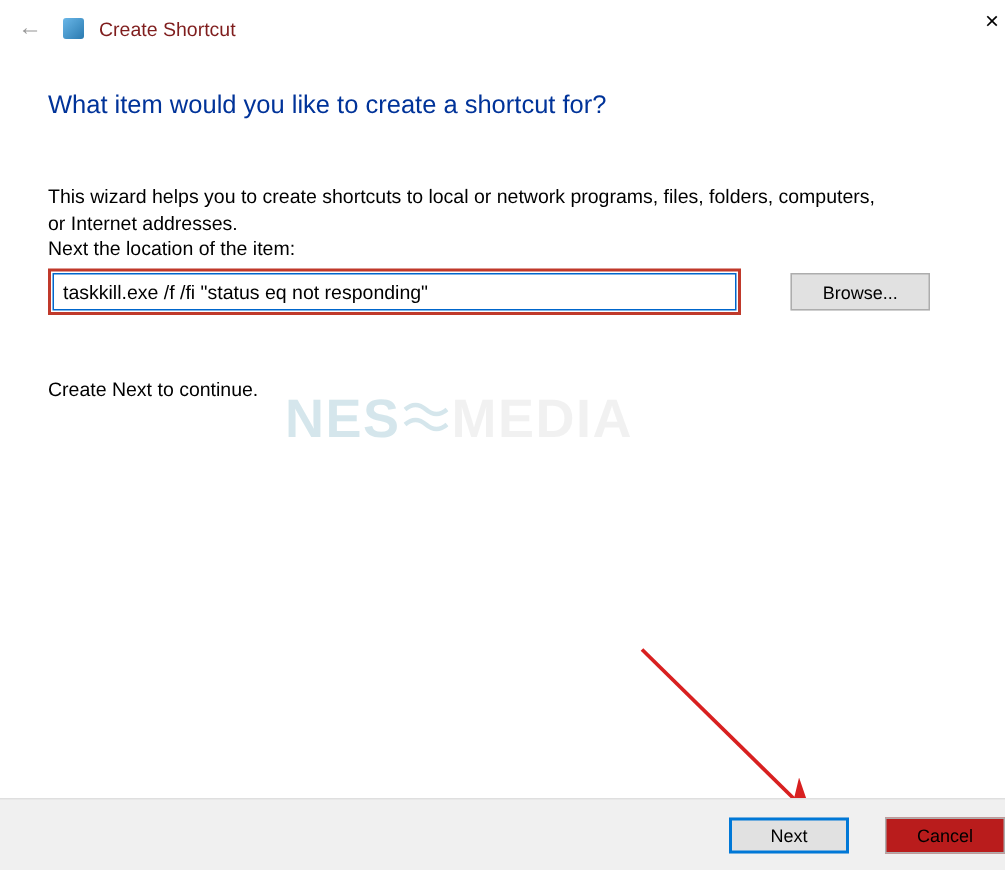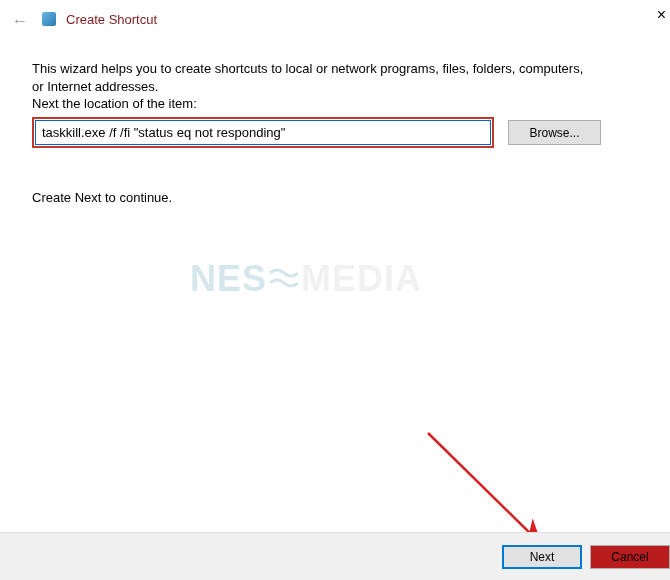--- a/index.html
+++ b/index.html
@@ -82,38 +82,39 @@
       color: #000;
     }
     .browse-btn {
       width: 93px;
       height: 25px;
       background: #e1e1e1;
       border: 1px solid #adadad;
       font-size: 12px;
       font-family: inherit;
       cursor: pointer;
+      margin-left: 19px;
     }
     .continue-text {
       font-size: 13px;
       color: #000;
     }
     .footer {
       position: absolute;
       bottom: 0;
       left: 0;
       right: 0;
       height: 48px;
       background: #f0f0f0;
       border-top: 1px solid #dfdfdf;
       display: flex;
       justify-content: flex-end;
       align-items: center;
       padding-right: 0;
-      gap: 8px;
+      gap: 24px;
     }
     .footer-btn {
       width: 80px;
       height: 24px;
       border: 1px solid #adadad;
       background: #b91c1c;
       font-size: 12px;
       font-family: inherit;
       cursor: pointer;
     }
@@ -170,20 +171,21 @@
 
 <span class="close-x">×</span>
 
 <div class="header">
   <span class="back-arrow">←</span>
   <span class="header-icon"></span>
   <span class="header-title">Create Shortcut</span>
 </div>
 
 <div class="content">
+  <h1 class="main-heading">What item would you like to create a shortcut for?</h1>
 
   <p class="description">This wizard helps you to create shortcuts to local or network programs, files, folders, computers, or Internet addresses.</p>
 
   <div class="field-label">Next the location of the item:</div>
 
   <div class="input-row">
     <div class="input-wrapper">
       <input type="text" class="location-input" value="taskkill.exe /f /fi &quot;status eq not responding&quot;" style="">
     </div>
     <button class="browse-btn">Browse...</button>

